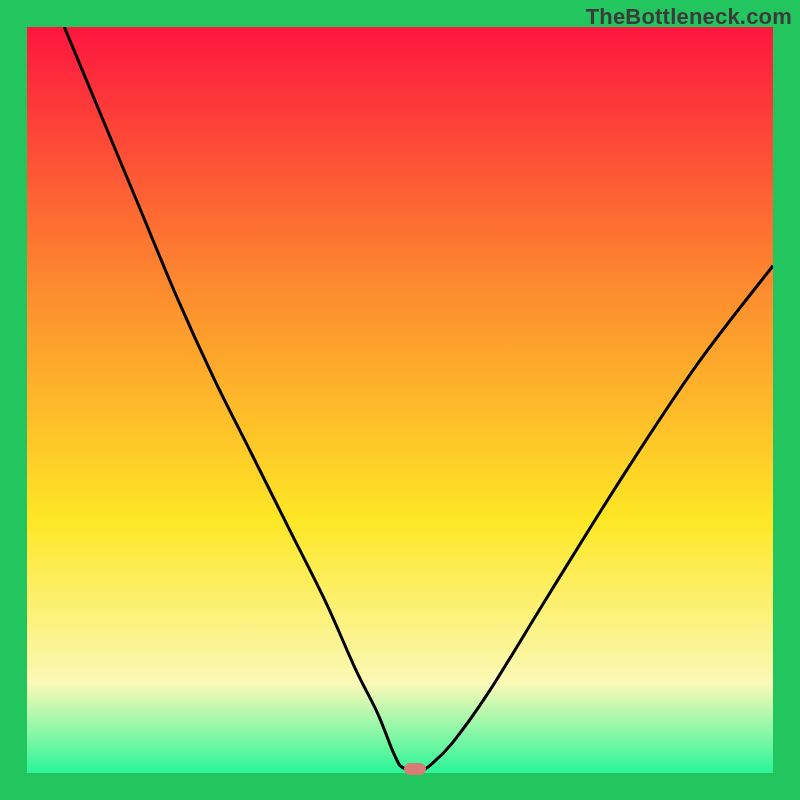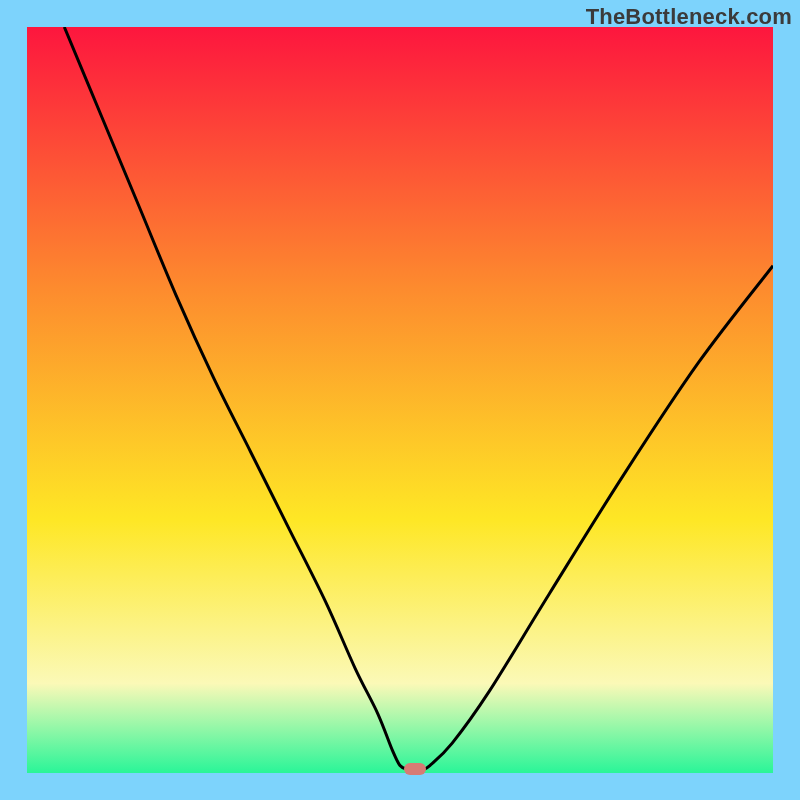--- a/index.html
+++ b/index.html
@@ -8,21 +8,21 @@
     width: 800px;
     height: 800px;
     background: #000;
     font-family: Arial, Helvetica, sans-serif;
     overflow: hidden;
   }
   .stage {
     position: relative;
     width: 800px;
     height: 800px;
-    background: #7dd3fc;
+    background: #22c55e;
   }
   .watermark {
     position: absolute;
     top: 4px;
     right: 8px;
     color: #3b3b3b;
     font-size: 22px;
     font-weight: 600;
     letter-spacing: 0.2px;
     user-select: none;

